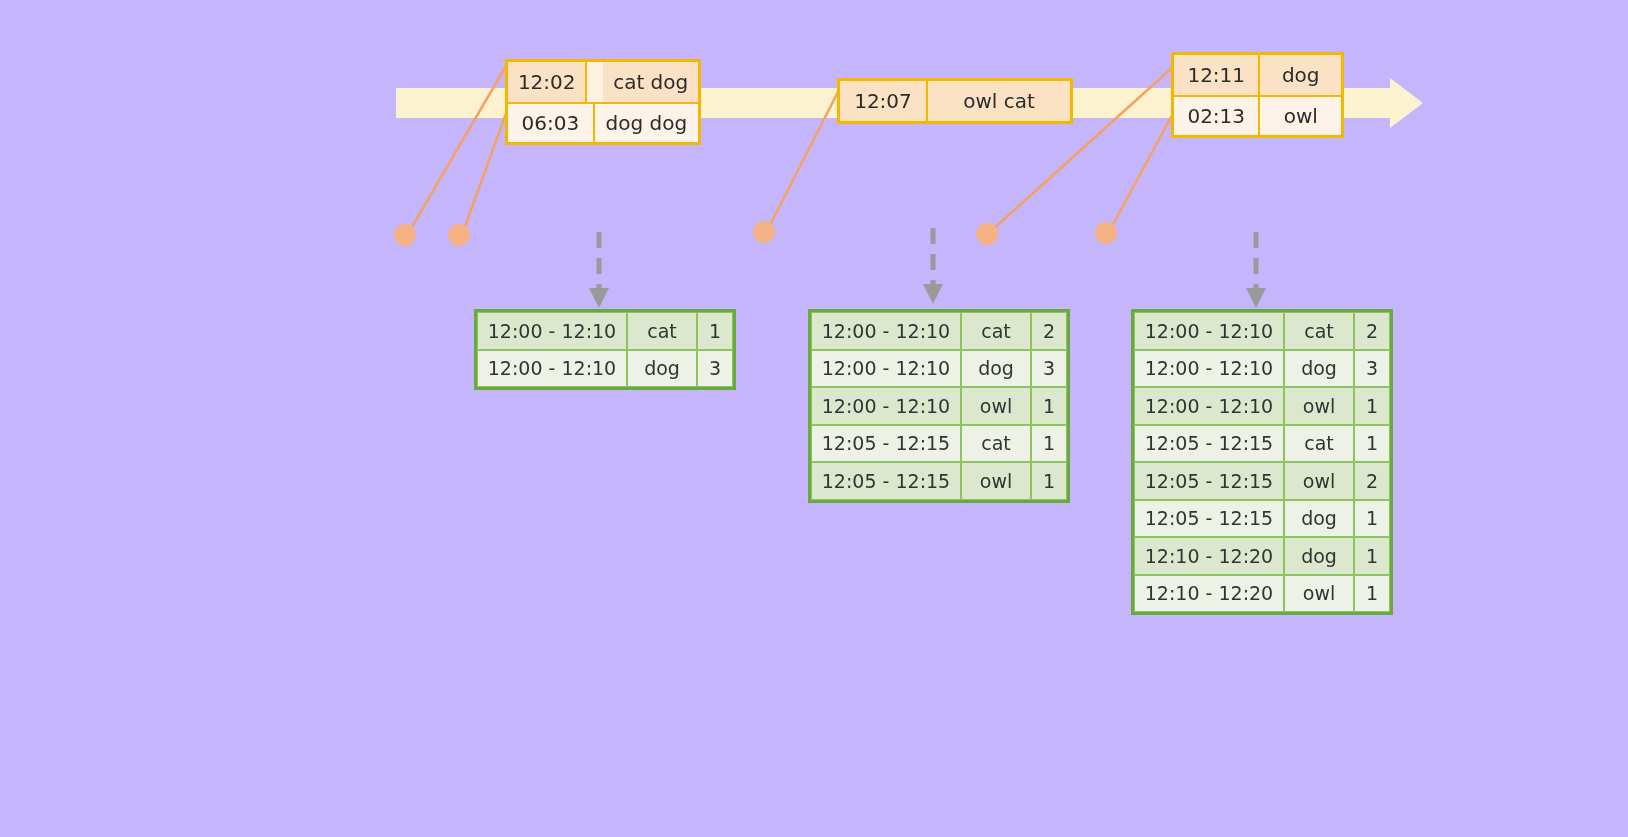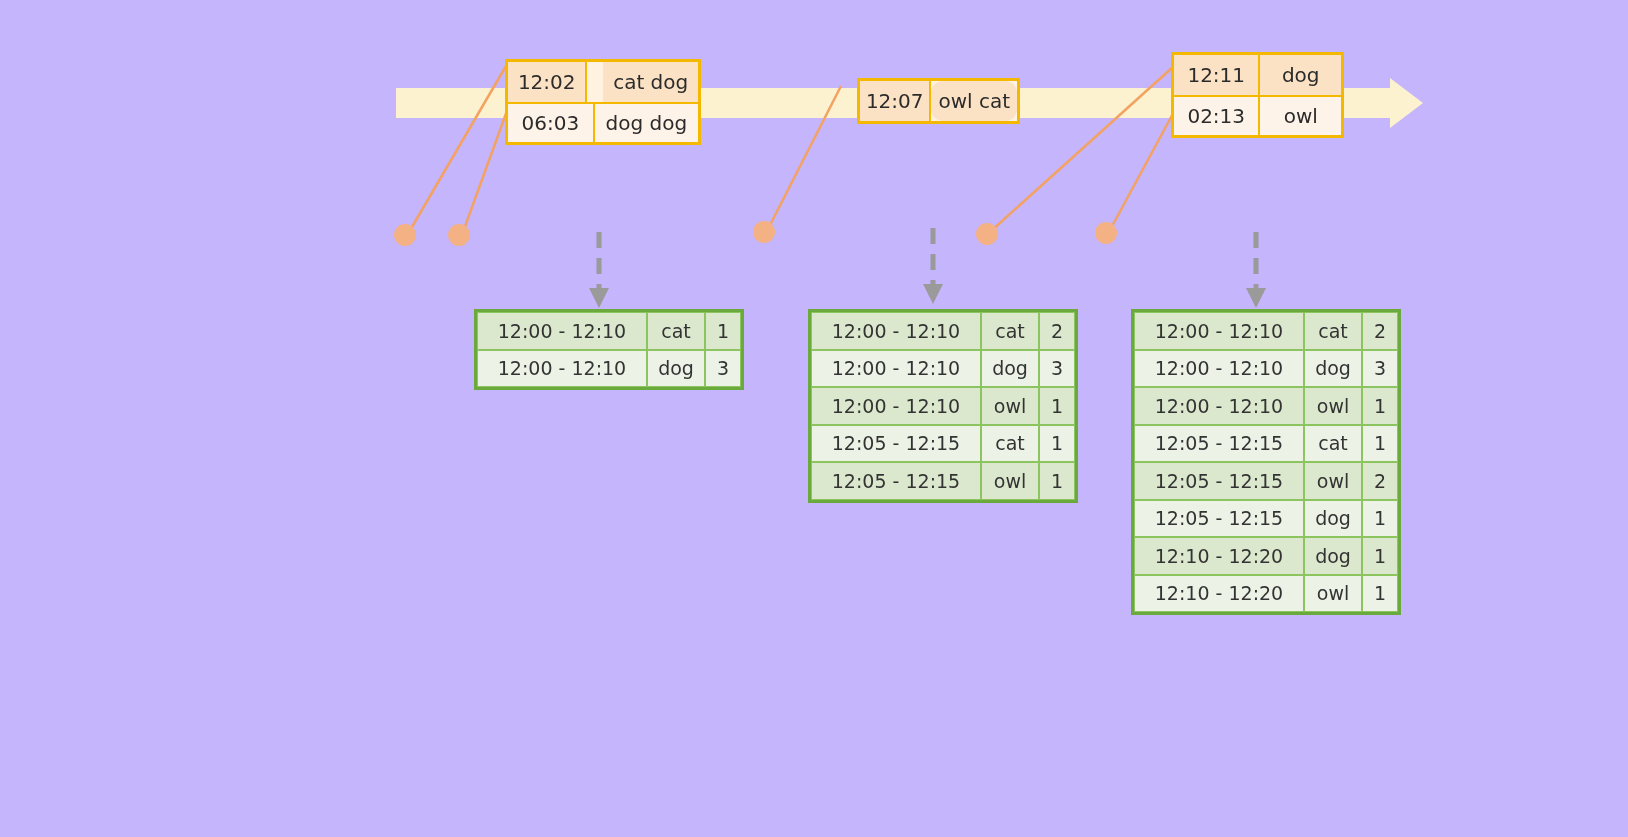--- a/index.html
+++ b/index.html
@@ -55,21 +55,21 @@
     font-size: 20px;
     color: #2b2b2b;
     background: #fdf3e8;
     white-space: nowrap;
   }
   .evt-cell.time { width: 88px; border-right: 2px solid #f5b800; }
   .evt-cell.payload { flex: 1 1 auto; }
 
   #evt-a { left: 505px; top: 59px; width: 196px; }
   #evt-a .evt-cell.payload { width: 105px; }
-  #evt-b { left: 837px; top: 78px; width: 163px; margin-left: 20px; }
+  #evt-b { left: 837px; top: 78px; width: 236px; }
   #evt-b .evt-cell.payload { width: 106px; }
   #evt-c { left: 1171px; top: 52px; width: 173px; }
   #evt-c .evt-cell.payload { width: 82px; }
 
   
   #connectors { position:absolute; left:0; top:0; width:1628px; height:837px; }
   .dot {
     position: absolute;
     width: 22px; height: 22px;
     border-radius: 50%;
@@ -95,22 +95,22 @@
     display: flex;
     align-items: center;
     justify-content: center;
     font-size: 19px;
     color: #333333;
     border: 1.5px solid #8cc45f;
     white-space: nowrap;
   }
   .res-row.shade .res-cell { background: #dbe8cd; }
   .res-row.light .res-cell { background: #edf2e7; }
-  .res-cell.win { width: 170px; }
-  .res-cell.key { width: 58px; }
+  .res-cell.win { width: 150px; }
+  .res-cell.key { width: 70px; }
   .res-cell.cnt { width: 36px; }
 
   #tbl-1 { left: 474px; top: 309px; }
   #tbl-2 { left: 808px; top: 309px; }
   #tbl-3 { left: 1131px; top: 309px; }
 </style>
 </head>
 <body>
 
 <div id="stage">
@@ -139,21 +139,21 @@
     </div>
     <div class="evt-row">
       <div class="evt-cell time">06:03</div>
       <div class="evt-cell payload">dog dog</div>
     </div>
   </div>
 
   <div class="evt-box" id="evt-b">
     <div class="evt-row shade">
       <div class="evt-cell time">12:07</div>
-      <div class="evt-cell payload" style="background:#fce2c4;border-radius:12px;">owl cat</div>
+      <div class="evt-cell payload" style="background:#fce2c4;">owl cat</div>
     </div>
   </div>
 
   <div class="evt-box" id="evt-c">
     <div class="evt-row shade">
       <div class="evt-cell time">12:11</div>
       <div class="evt-cell payload" style="background:#fce2c4;">dog</div>
     </div>
     <div class="evt-row">
       <div class="evt-cell time">02:13</div>

